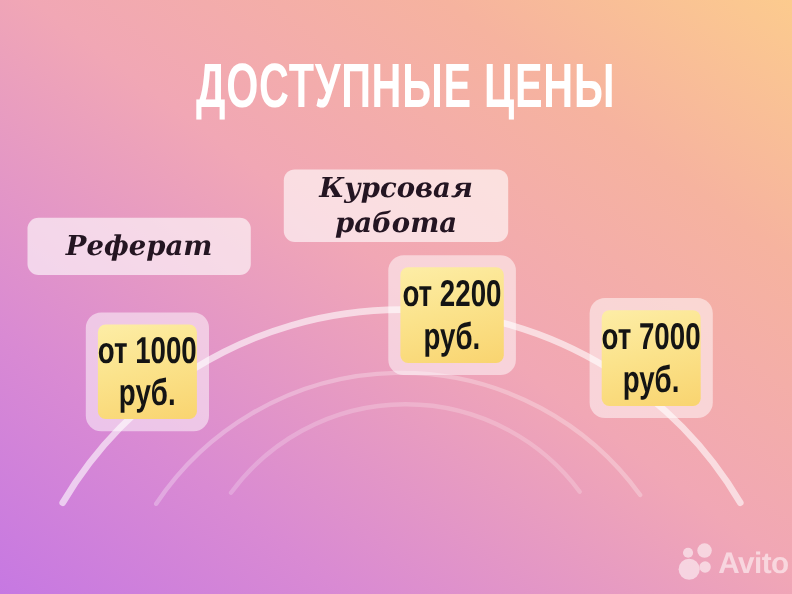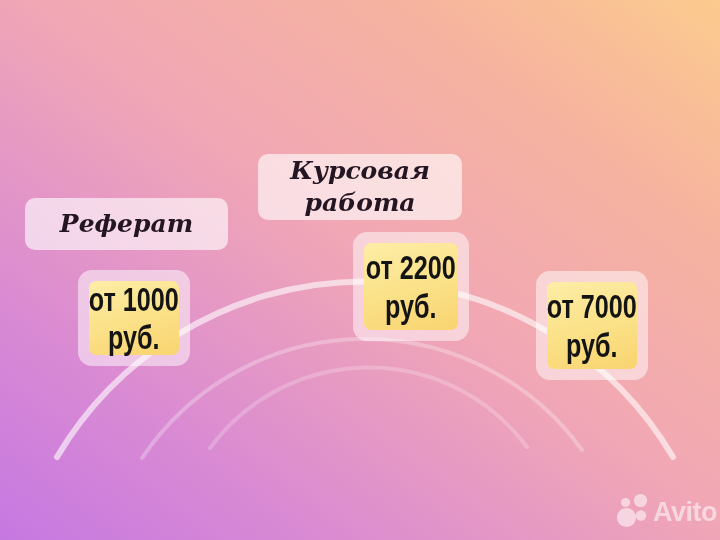--- a/index.html
+++ b/index.html
@@ -54,21 +54,21 @@
   .label-3 { left: 487px; top: 193px; width: 203px; height: 69px; }
   .label-card span { display: block; padding: 0 10px; }
 
   .price-card {
     position: absolute;
     background: rgba(255, 255, 255, 0.5);
     border-radius: 14px;
     padding: 11px;
     box-sizing: border-box;
   }
-  .price-1 { left: 78px;  top: 270px; width: 112px; height: 96px; }
+  .price-1 { left: 78px;  top: 284px; width: 112px; height: 108px; }
   .price-2 { left: 305px; top: 232px; width: 116px; height: 109px; margin-left: 48px; }
   .price-3 { left: 536px; top: 271px; width: 112px; height: 109px; }
   .price-inner {
     width: 100%; height: 100%;
     border-radius: 7px;
     background: linear-gradient(165deg, #fdeda6 0%, #fbe38c 45%, #f9d470 100%);
     display: flex;
     align-items: center;
     justify-content: center;
   }
@@ -102,20 +102,23 @@
 <body>
 
 <div class="poster">
 
   <svg class="arcs" viewBox="0 0 720 540" aria-hidden="true">
     <path d="M 57 457 A 358 358 0 0 1 673 457" fill="none" stroke="rgba(255,255,255,0.6)" stroke-width="6" stroke-linecap="round"></path>
     <path d="M 142 458 A 268 268 0 0 1 582 450" fill="none" stroke="rgba(255,255,255,0.28)" stroke-width="4" stroke-linecap="round"></path>
     <path d="M 210 448 A 197 197 0 0 1 527 447" fill="none" stroke="rgba(255,255,255,0.22)" stroke-width="4" stroke-linecap="round"></path>
   </svg>
 
+  <div class="title-wrap">
+    <span class="title">ДОСТУПНЫЕ ЦЕНЫ</span>
+  </div>
 
   <div class="label-card label-1">
     <span>Реферат</span>
   </div>
   <div class="price-card price-1">
     <div class="price-inner">
       <div class="price-text">
         <span>от 1000</span>
         <span>руб.</span>
       </div>

